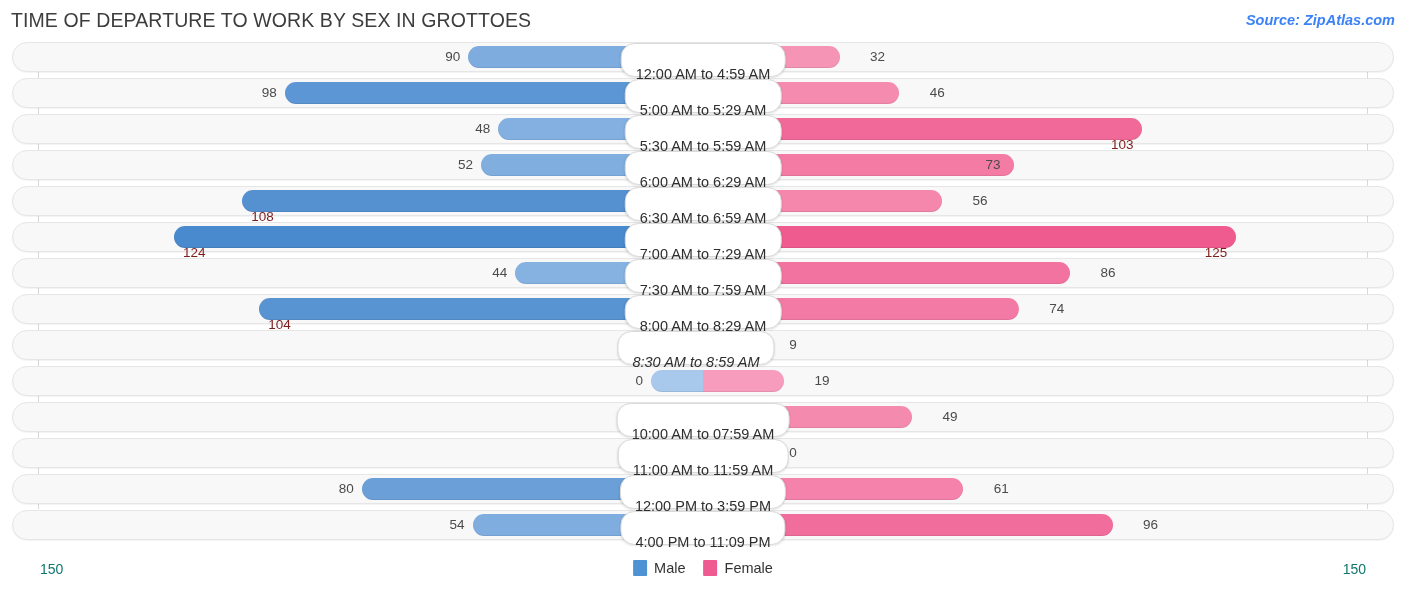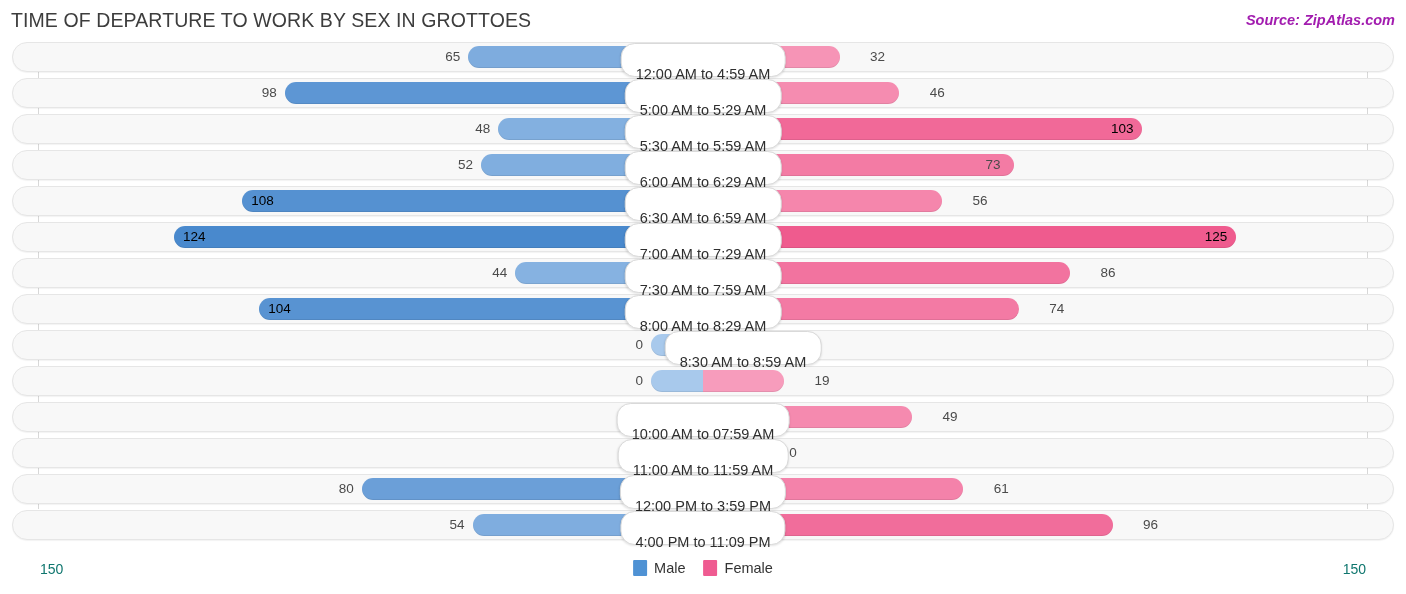--- a/index.html
+++ b/index.html
@@ -31,21 +31,21 @@
     font-weight: 400;
     white-space: nowrap;
   }
   .source {
     position: absolute;
     right: 11px;
     top: 12px;
     font-size: 14.5px;
     font-style: italic;
     font-weight: bold;
-    color: #a21caf;
+    color: #3b82f6;
     white-space: nowrap;
   }
 
   
   .plot {
     position: absolute;
     left: 0;
     top: 42px;
     width: 1406px;
     height: 508px;
@@ -104,21 +104,21 @@
   
   .val {
     position: absolute;
     top: 4px;
     height: 22px;
     line-height: 22px;
     font-size: 13.5px;
     color: #4b4b4b;
     white-space: nowrap;
   }
-  .val-in { color: #000000; }
+  .val-in { color: #7f1d1d; margin-top: 16px; }
   .val-male   { text-align: right; }
   .val-female { text-align: center; }
 
   
   .pill {
     position: absolute;
     top: 1px;
     height: 28px;
     line-height: 28px;
     background: #ffffff;
@@ -187,21 +187,21 @@
 </div>
 
 <div class="plot">
   <div class="axis-line axis-left"></div>
   <div class="axis-line axis-right"></div>
   <div class="rows" id="rows">
       <div class="row">
         <div class="track"></div>
         <div class="bar bar-male" style="left: 468.333px; width: 234.667px; background: rgb(126, 172, 222);"></div>
         <div class="bar bar-female" style="left: 703px; width: 136.533px; background: rgb(246, 148, 182);"></div>
-        <div class="val val-male" style="left: 402.333px; width: 58px;">65</div>
+        <div class="val val-male" style="left: 402.333px; width: 58px;">90</div>
         <div class="val val-female" style="left: 847.533px; width: 60px;">32</div>
         <div class="pill" style="left: 703px;">12:00 AM to 4:59 AM</div>
       </div>
       <div class="row">
         <div class="track"></div>
         <div class="bar bar-male" style="left: 284.867px; width: 418.133px; background: rgb(93, 150, 212);"></div>
         <div class="bar bar-female" style="left: 703px; width: 196.267px; background: rgb(245, 140, 176);"></div>
         <div class="val val-male" style="left: 218.867px; width: 58px;">98</div>
         <div class="val val-female" style="left: 907.267px; width: 60px;">46</div>
         <div class="pill" style="left: 703px;">5:00 AM to 5:29 AM</div>
@@ -253,21 +253,21 @@
         <div class="val val-male val-in" style="left: 268.267px; text-align: left; width: 60px;">104</div>
         <div class="val val-female" style="left: 1026.73px; width: 60px;">74</div>
         <div class="pill" style="left: 703px;">8:00 AM to 8:29 AM</div>
       </div>
       <div class="row">
         <div class="track"></div>
         <div class="bar bar-male" style="left: 651px; width: 52px; background: rgb(168, 201, 236);"></div>
         <div class="bar bar-female" style="left: 703px; width: 52px; background: rgb(248, 162, 192);"></div>
         <div class="val val-male" style="left: 585px; width: 58px;">0</div>
         <div class="val val-female" style="left: 763px; width: 60px;">9</div>
-        <div class="pill" style="left: 743px;">8:30 AM to 8:59 AM</div>
+        <div class="pill" style="left: 696px; font-style: italic;">8:30 AM to 8:59 AM</div>
       </div>
       <div class="row">
         <div class="track"></div>
         <div class="bar bar-male" style="left: 651px; width: 52px; background: rgb(168, 201, 236);"></div>
         <div class="bar bar-female" style="left: 703px; width: 81.0667px; background: rgb(247, 156, 188);"></div>
         <div class="val val-male" style="left: 585px; width: 58px;">0</div>
         <div class="val val-female" style="left: 792.067px; width: 60px;">19</div>
       </div>
       <div class="row">
         <div class="track"></div>

